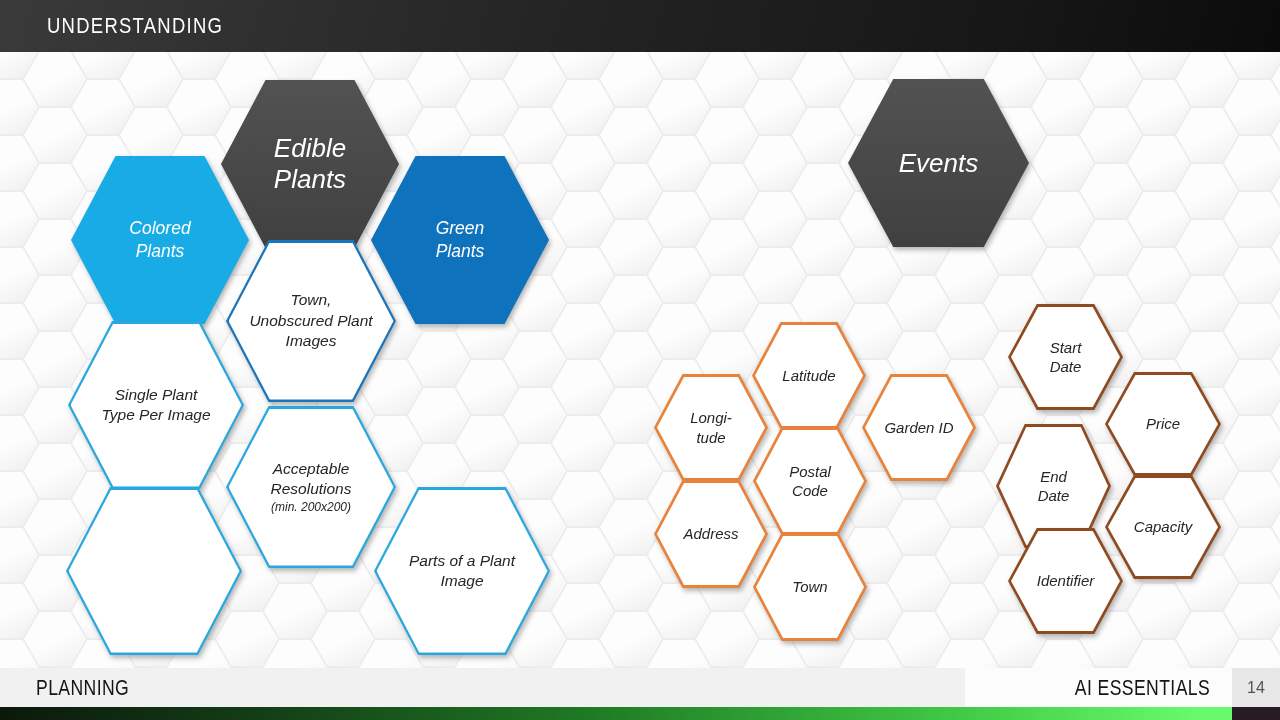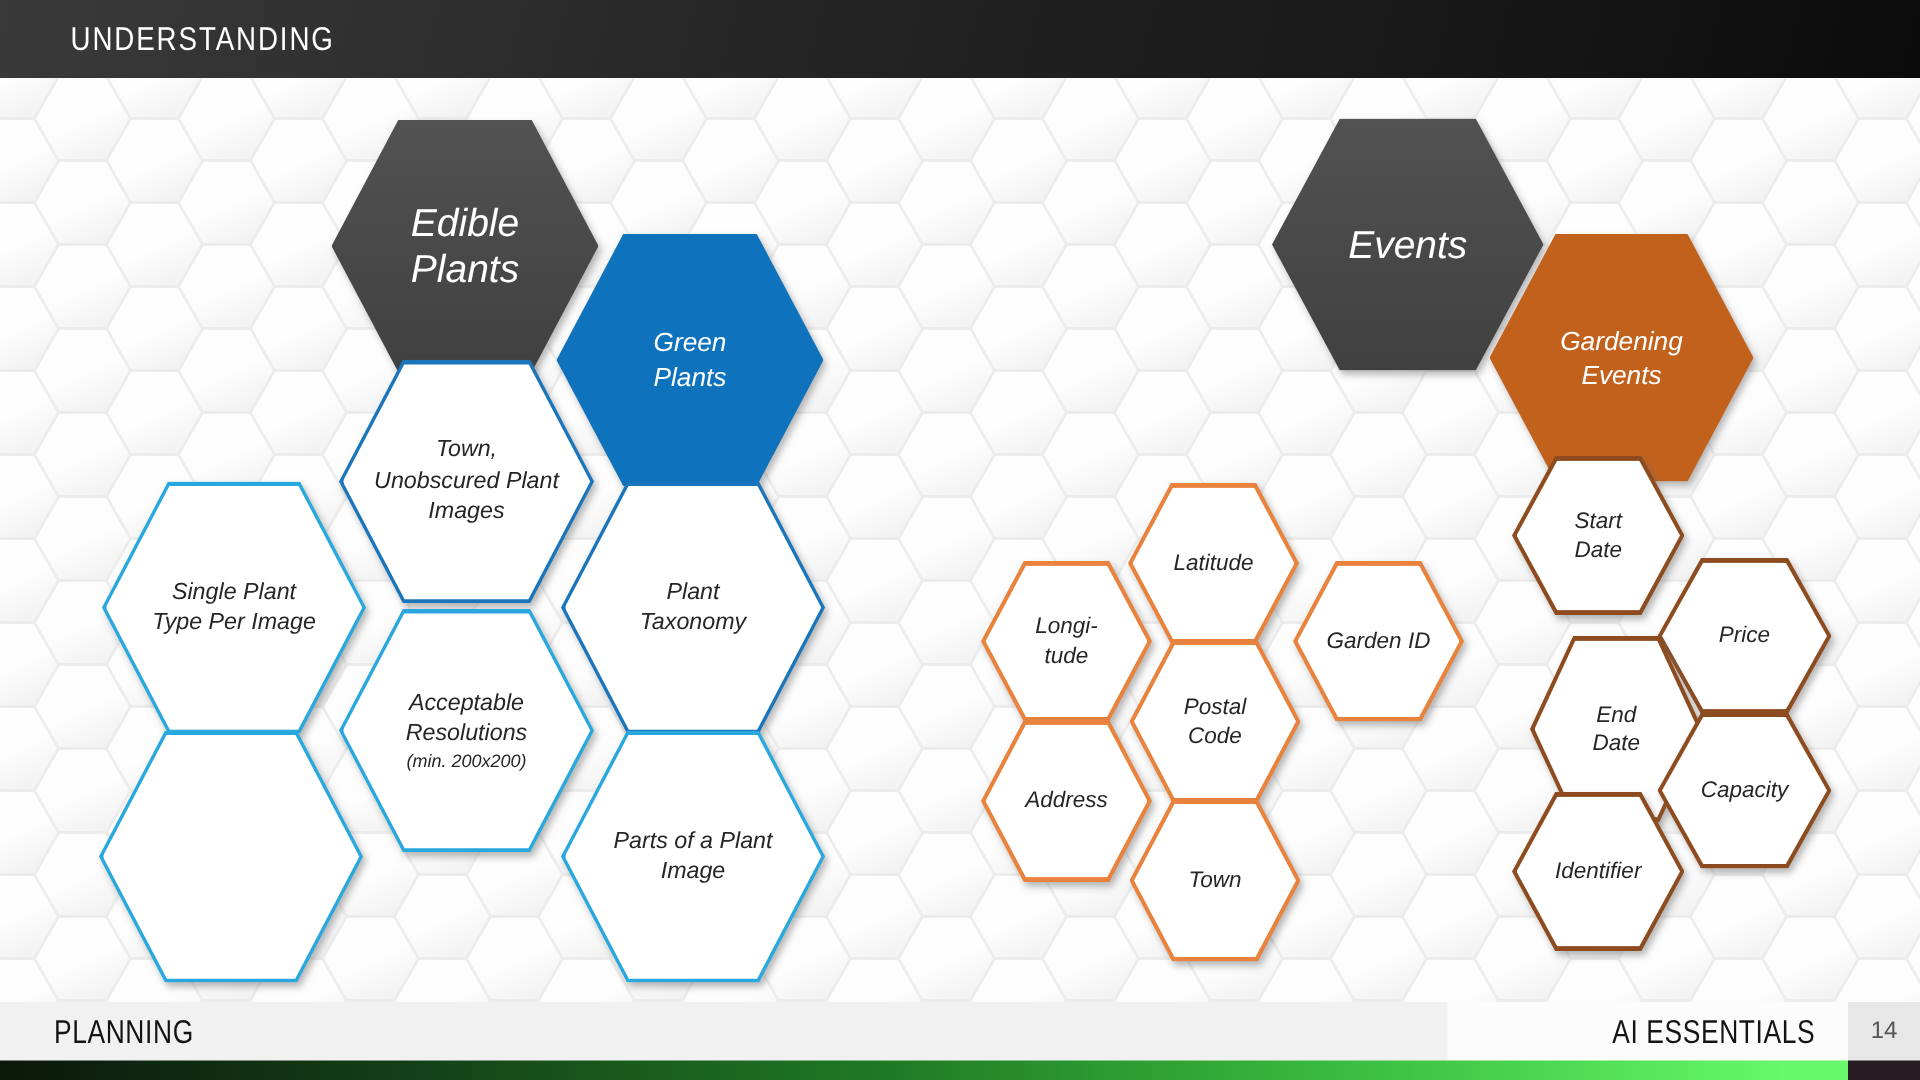--- a/index.html
+++ b/index.html
@@ -387,20 +387,25 @@
   <div class="top-bar">
     <span class="bar-title">UNDERSTANDING</span>
   </div>
 
   <div class="hex" style="left:221px;top:80px;width:178px;height:168px">
     <div class="shape c-dark">
       <span class="lbl t-title" style="max-width:110px">Edible Plants</span>
     </div>
   </div>
 
+  <div class="hex" style="left:71px;top:156px;width:178px;height:168px">
+    <div class="shape c-lblue">
+      <span class="lbl t-cat" style="max-width:100px">Colored Plants</span>
+    </div>
+  </div>
 
   <div class="hex" style="left:371px;top:156px;width:178px;height:168px">
     <div class="shape c-blue">
       <span class="lbl t-cat" style="max-width:90px">Green Plants</span>
     </div>
   </div>
 
   <div class="hex" style="left:226px;top:240px;width:170px;height:162px">
     <div class="shape b-blue">
       <div class="inner"></div>
@@ -408,26 +413,20 @@
     </div>
   </div>
 
   <div class="hex" style="left:68px;top:321px;width:176px;height:168px">
     <div class="shape b-lblue">
       <div class="inner"></div>
       <span class="lbl t-attr" style="max-width:118px">Single Plant Type Per Image</span>
     </div>
   </div>
 
-  <div class="hex" style="left:374px;top:321px;width:176px;height:168px">
-    <div class="shape b-blue">
-      <div class="inner"></div>
-      <span class="lbl t-attr" style="max-width:110px">Plant Taxonomy</span>
-    </div>
-  </div>
 
   <div class="hex" style="left:226px;top:406px;width:170px;height:162px">
     <div class="shape b-lblue">
       <div class="inner"></div>
       <span class="lbl t-attr" style="max-width:130px">
         <span>Acceptable Resolutions</span>
         <span class="sub">(min. 200x200)</span>
       </span>
     </div>
   </div>
@@ -445,25 +444,20 @@
     </div>
   </div>
 
   <div class="hex" style="left:848px;top:79px;width:181px;height:168px">
     <div class="shape c-dark">
       <span class="lbl t-title">Events</span>
     </div>
   </div>
 
 
-  <div class="hex" style="left:993px;top:156px;width:176px;height:165px">
-    <div class="shape c-dorange">
-      <span class="lbl t-cat" style="max-width:120px">Gardening Events</span>
-    </div>
-  </div>
 
   <div class="hex small" style="left:752px;top:322px;width:114px;height:107px">
     <div class="shape b-orange">
       <div class="inner"></div>
       <span class="lbl t-small" style="max-width:90px">Latitude</span>
     </div>
   </div>
 
   <div class="hex small" style="left:654px;top:374px;width:114px;height:107px">
     <div class="shape b-orange">
@@ -507,21 +501,21 @@
     </div>
   </div>
 
   <div class="hex small" style="left:1105px;top:372px;width:116px;height:104px">
     <div class="shape b-brown">
       <div class="inner"></div>
       <span class="lbl t-small" style="max-width:90px">Price</span>
     </div>
   </div>
 
-  <div class="hex small" style="left:1020px;top:424px;width:115px;height:124px">
+  <div class="hex small" style="left:996px;top:424px;width:115px;height:124px">
     <div class="shape b-brown">
       <div class="inner"></div>
       <span class="lbl t-small" style="max-width:56px">End Date</span>
     </div>
   </div>
 
   <div class="hex small" style="left:1105px;top:475px;width:116px;height:104px">
     <div class="shape b-brown">
       <div class="inner"></div>
       <span class="lbl t-small" style="max-width:92px">Capacity</span>

